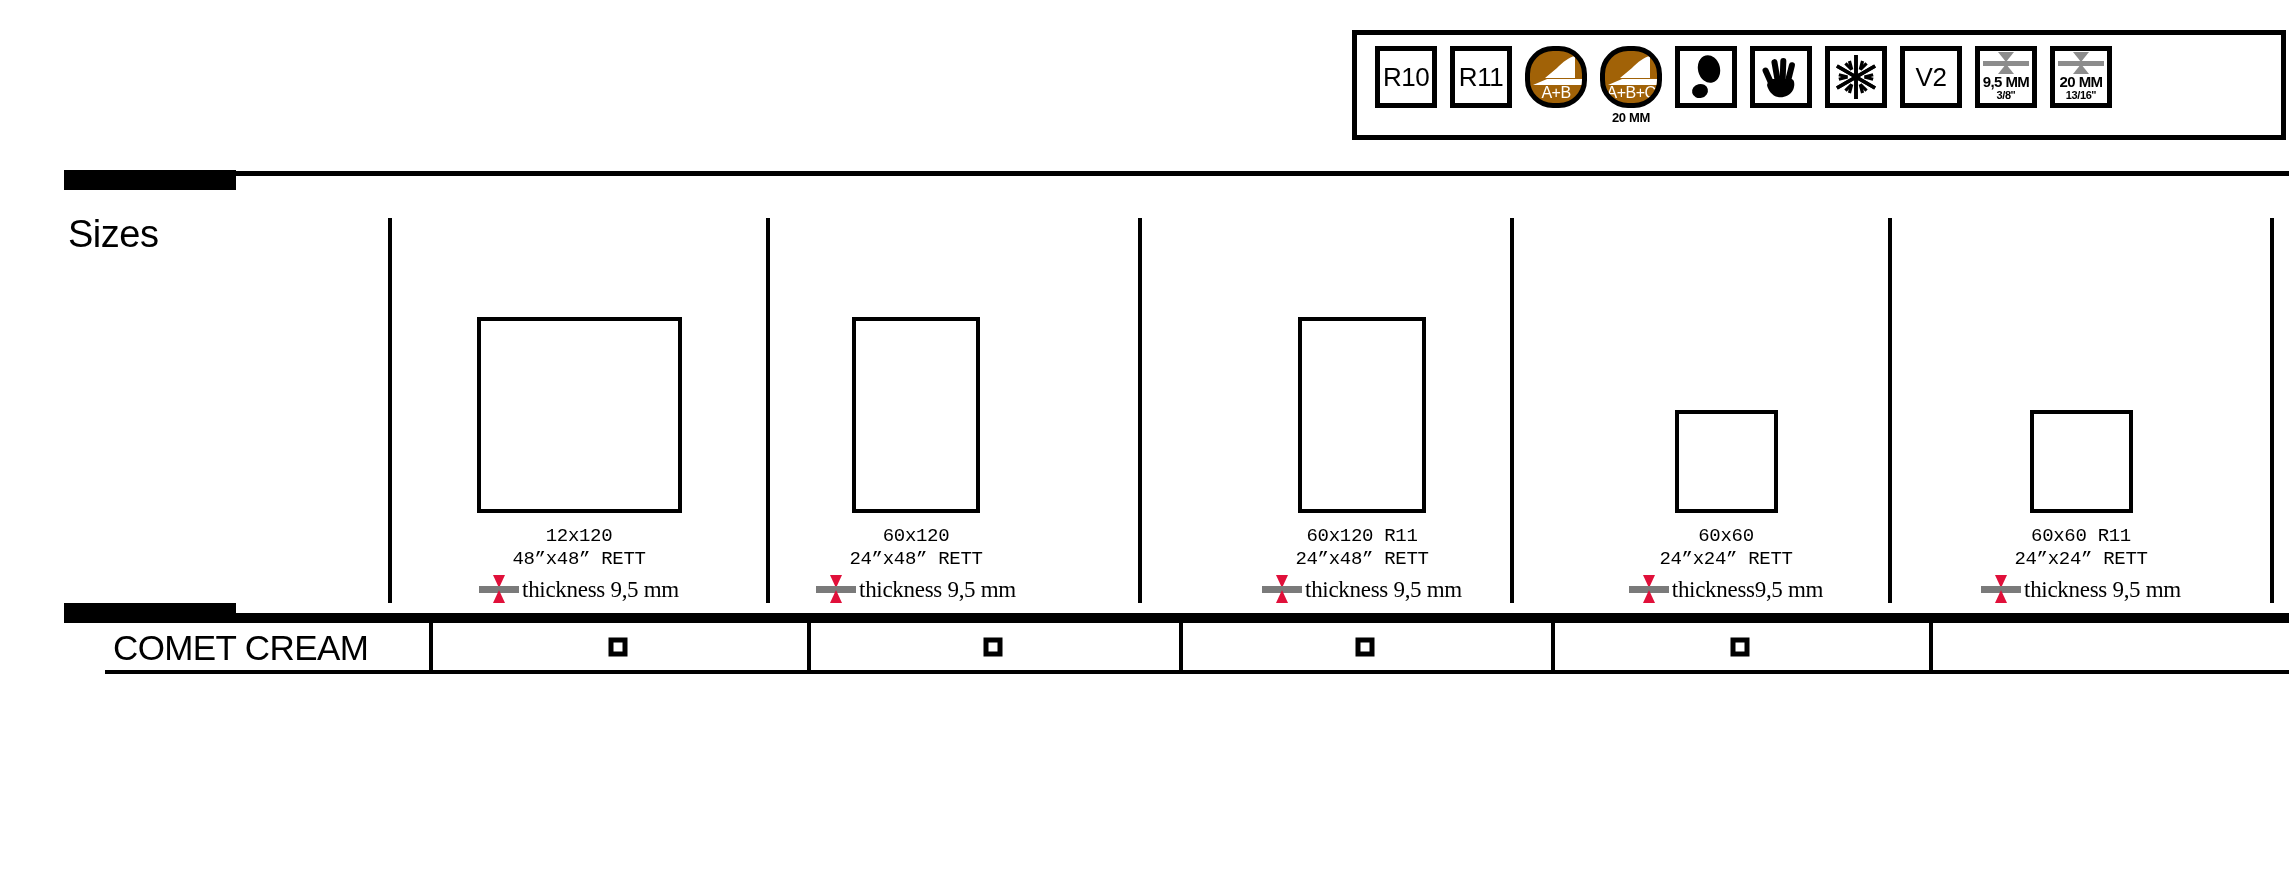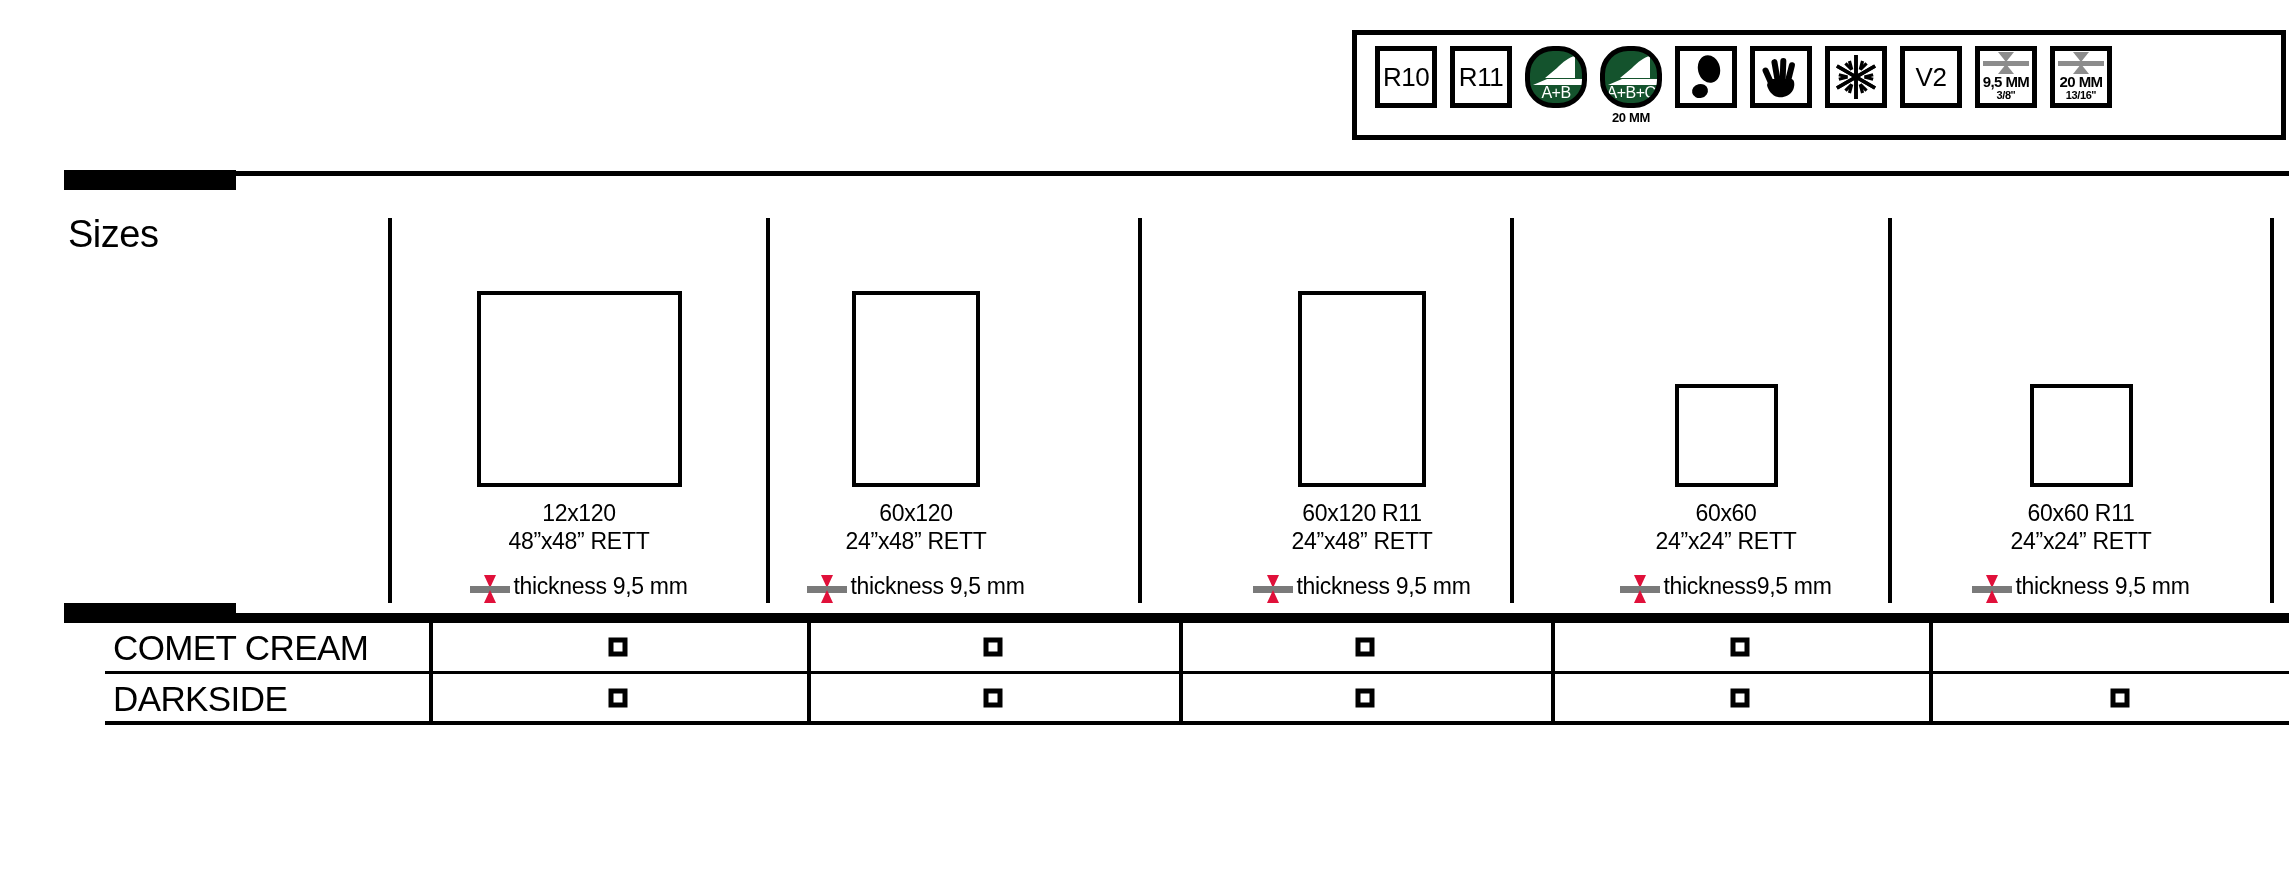--- a/index.html
+++ b/index.html
@@ -52,21 +52,21 @@
     border: 5px solid #000000;
     box-sizing: border-box;
     background: #ffffff;
     display: flex;
     align-items: center;
     justify-content: center;
     position: relative;
     overflow: hidden;
   }
   .icon-box.filled {
-    background: #14532d;
+    background: #a16207;
     border-radius: 28px;
   }
   .icon-text {
     font-size: 26px;
     font-weight: 400;
     line-height: 1;
     letter-spacing: -0.5px;
   }
   .icon-caption {
     font-size: 13px;
@@ -185,32 +185,35 @@
     justify-content: flex-end;
     box-sizing: border-box;
   }
   .tile-shape {
     border: 4px solid #000000;
     box-sizing: border-box;
     background: #ffffff;
   }
   .size-caption {
     text-align: center;
-    font-size: 23px;
+    font-size: 19px;
     line-height: 1.22;
     letter-spacing: -0.3px;
     margin-top: 12px;
     white-space: nowrap;
+    font-family: Liberation Mono, monospace;
   }
   .thickness-line {
     display: flex;
+    align-items: center;
     justify-content: center;
     gap: 3px;
-    margin-top: 20px;
+    margin-top: 4px;
     white-space: nowrap;
+    font-family: Liberation Serif, serif;
   }
   .thickness-glyph {
     position: relative;
     width: 40px;
     height: 28px;
     flex: 0 0 auto;
   }
   .tg-bar {
     position: absolute;
     left: 0; top: 11px;
@@ -526,29 +529,15 @@
         <div class="grid-vline" style="left: 702px;"></div>
         <div class="grid-vline" style="left: 1074px;"></div>
         <div class="grid-vline" style="left: 1446px;"></div>
         <div class="grid-vline" style="left: 1824px;"></div>
         <div class="grid-vline" style="left: 2206px;"></div>
         <div class="cell-box" style="left: 513px;"></div>
         <div class="cell-box" style="left: 888px;"></div>
         <div class="cell-box" style="left: 1260px;"></div>
         <div class="cell-box" style="left: 1635px;"></div>
       </div>
-      <div class="grid-row">
-        <div class="row-label">DARKSIDE</div>
-        <div class="grid-vline" style="left: 324px;"></div>
-        <div class="grid-vline" style="left: 702px;"></div>
-        <div class="grid-vline" style="left: 1074px;"></div>
-        <div class="grid-vline" style="left: 1446px;"></div>
-        <div class="grid-vline" style="left: 1824px;"></div>
-        <div class="grid-vline" style="left: 2206px;"></div>
-        <div class="cell-box" style="left: 513px;"></div>
-        <div class="cell-box" style="left: 888px;"></div>
-        <div class="cell-box" style="left: 1260px;"></div>
-        <div class="cell-box" style="left: 1635px;"></div>
-        <div class="cell-box" style="left: 2015px;"></div>
-      </div>
     </div>
 
 </div>
 
 </body></html>

